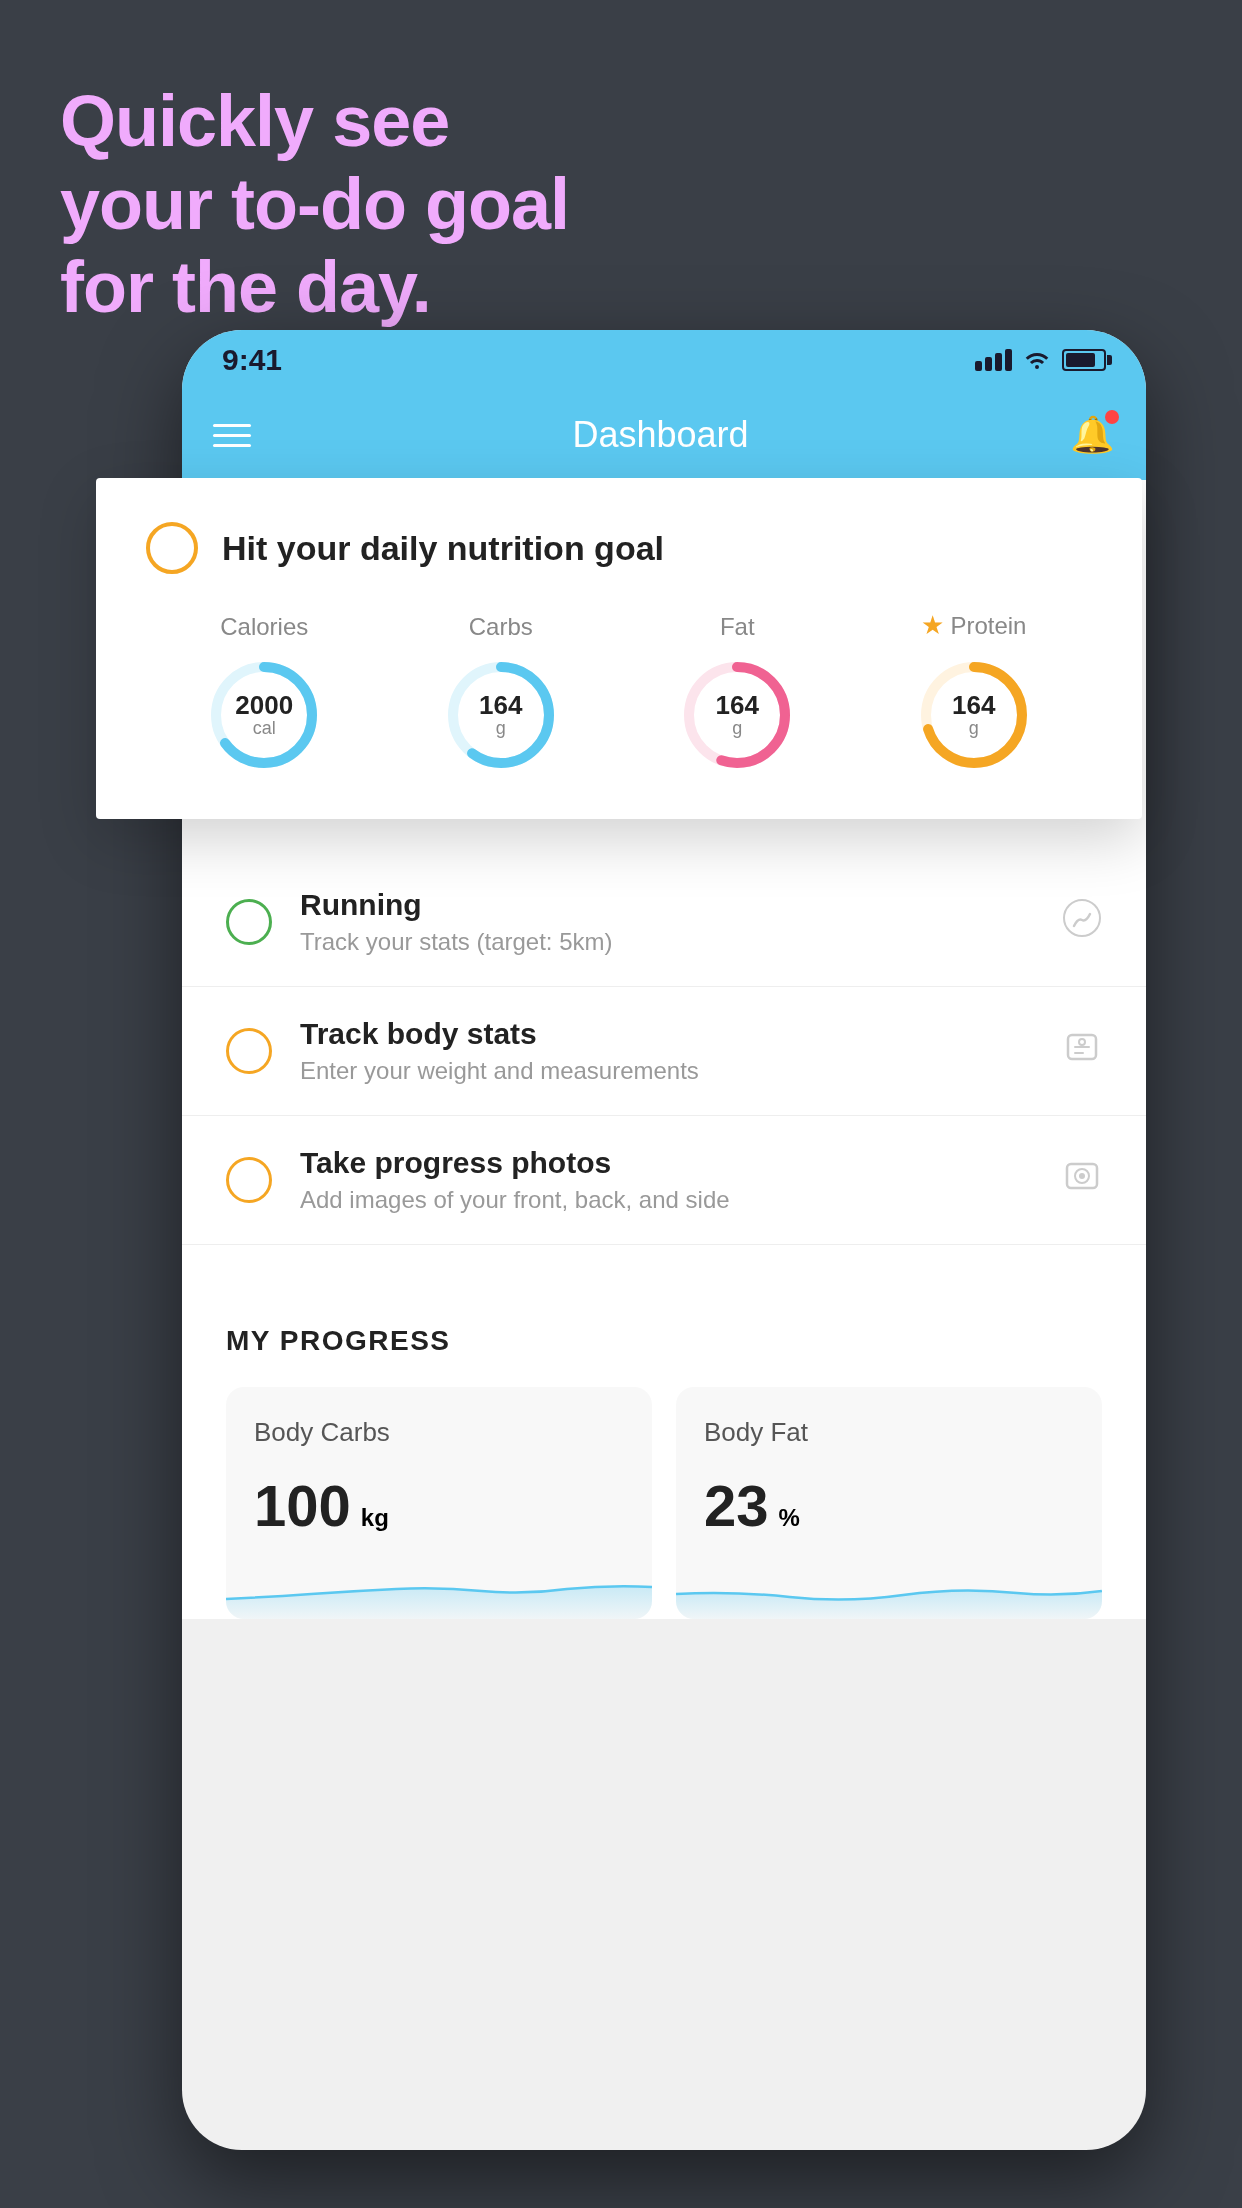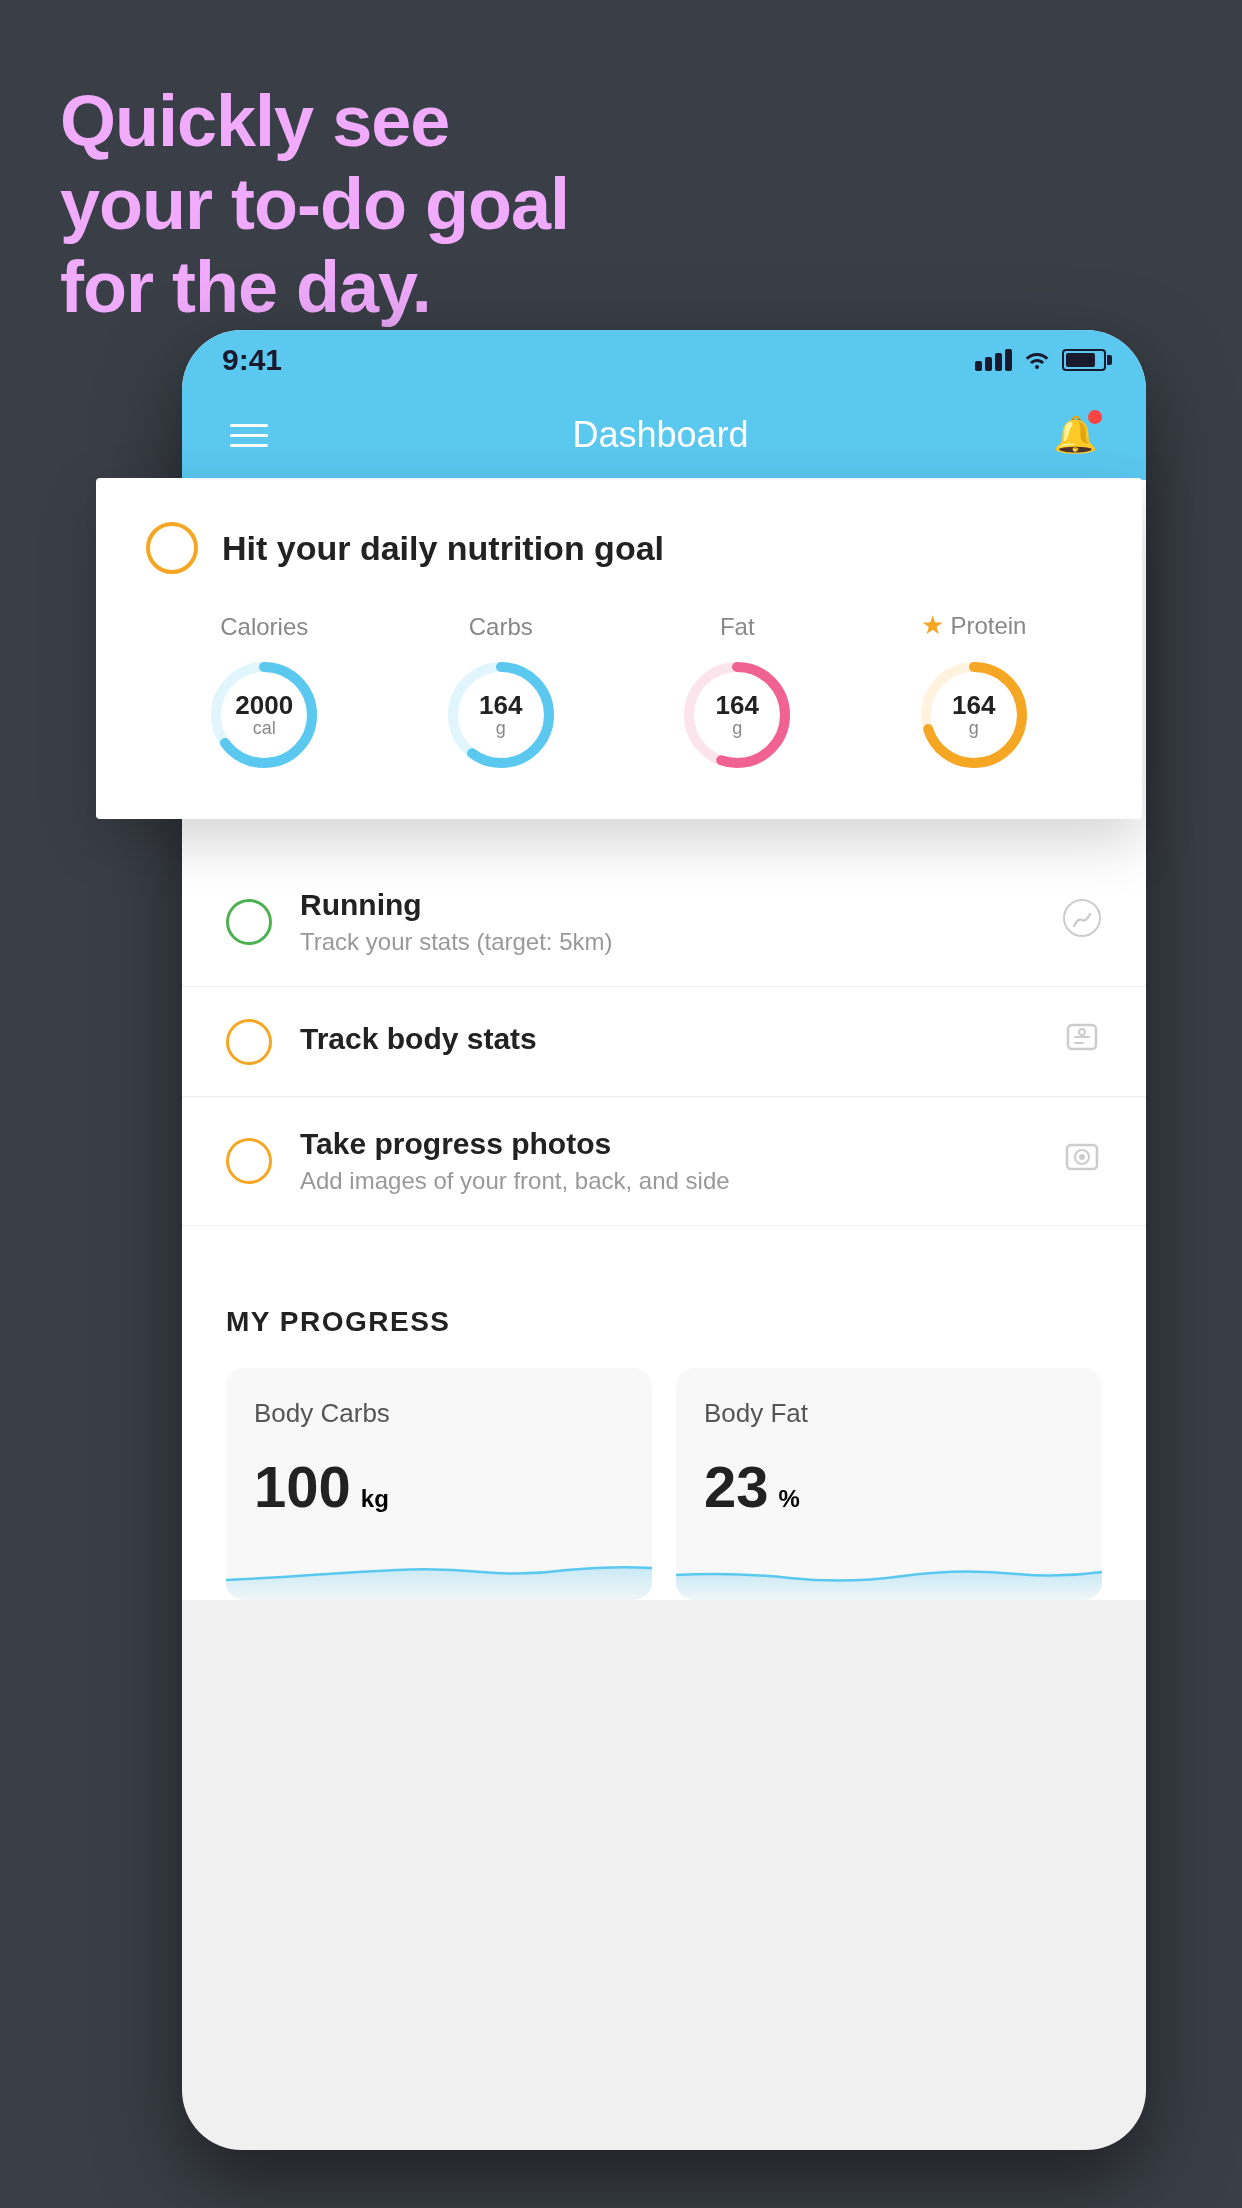--- a/index.html
+++ b/index.html
@@ -102,21 +102,21 @@
       border-radius: 2px;
     }
 
     
     .nav-bar {
       background: #5bc8f0;
       height: 90px;
       display: flex;
       align-items: center;
       justify-content: space-between;
-      padding: 0 48px;
+      padding: 0 31px;
     }
     .hamburger {
       display: flex;
       flex-direction: column;
       gap: 7px;
       cursor: pointer;
     }
     .hamburger span {
       display: block;
       width: 38px;
@@ -441,20 +441,21 @@
               <ellipse cx="20" cy="20" rx="18" ry="18" stroke="#ccc" stroke-width="2"></ellipse>
               <path d="M12 28 Q16 20 20 22 Q24 24 28 16" stroke="#ccc" stroke-width="2.5" fill="none" stroke-linecap="round"></path>
             </svg>
         </span>
       </div>
 
       <div class="todo-item">
         <div class="todo-circle yellow"></div>
         <div class="todo-text">
           <div class="todo-title">Track body stats</div>
+          <div class="todo-subtitle">Enter your weight and measurements</div>
         </div>
         <span class="todo-icon">
           <svg width="40" height="40" viewBox="0 0 40 40" fill="none">
               <rect x="6" y="8" width="28" height="24" rx="4" stroke="#ccc" stroke-width="2.5"></rect>
               <path d="M13 20h14M13 26h8" stroke="#ccc" stroke-width="2" stroke-linecap="round"></path>
               <circle cx="20" cy="15" r="3" stroke="#ccc" stroke-width="2"></circle>
             </svg>
         </span>
       </div>
 

